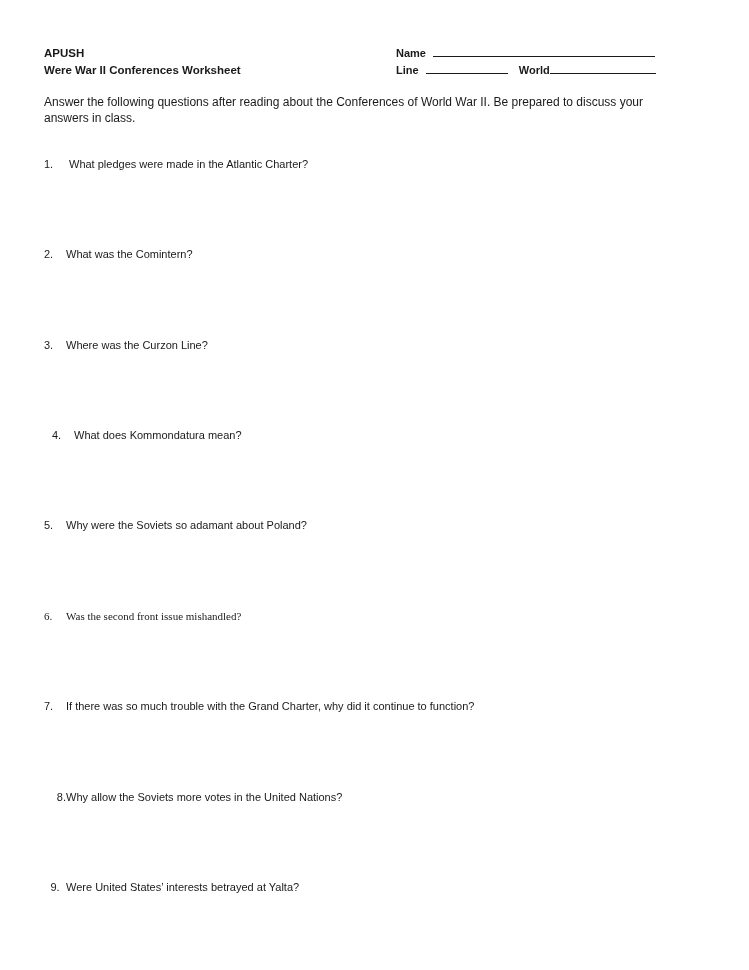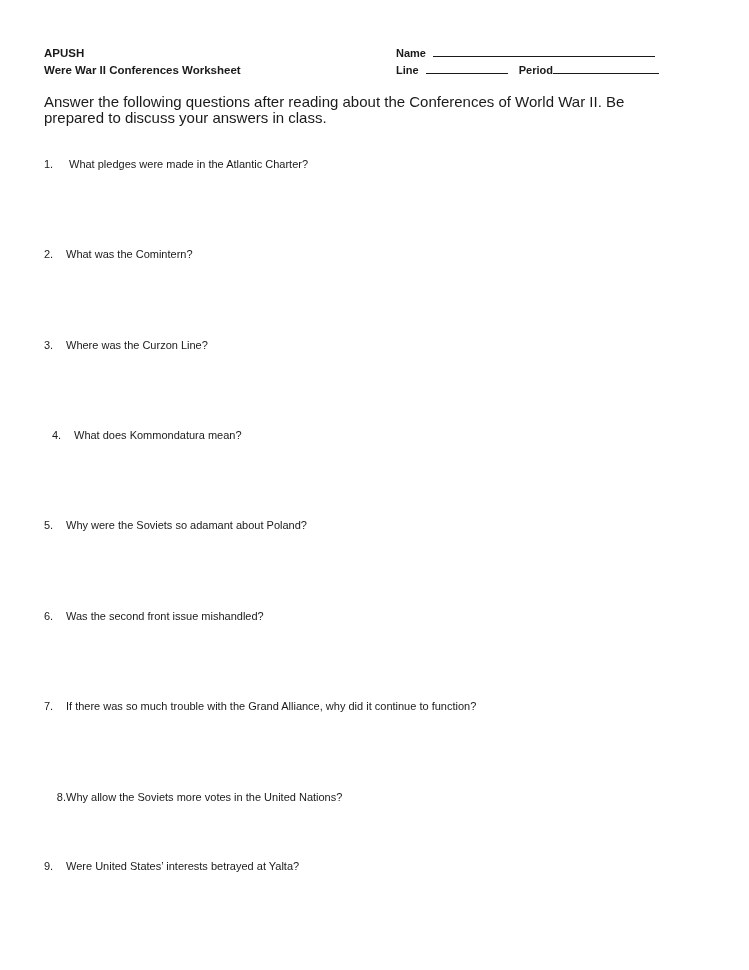--- a/index.html
+++ b/index.html
@@ -42,21 +42,21 @@
       display: inline-block;
       border-bottom: 1px solid #1a1a1a;
       height: 11px;
       vertical-align: baseline;
     }
     .instructions {
       position: absolute;
       left: 44px;
       top: 94px;
       width: 640px;
-      font-size: 15px;
+      font-size: 12px;
       line-height: 16px;
     }
     .question {
       position: absolute;
       left: 44px;
       font-size: 11px;
       line-height: 16px;
       white-space: nowrap;
     }
     .q-num {
@@ -84,21 +84,21 @@
   </div>
 
   <div class="hdr-right">
     <div class="hdr-line">
       <span>Name</span>
       <span class="blank" style="width:222px;margin-left:4px;"></span>
     </div>
     <div class="hdr-line">
       <span>Line</span>
       <span class="blank" style="width:82px;margin-left:4px;"></span>
-      <span style="margin-left:8px;">Period</span><span class="blank" style="width:106px;"></span>
+      <span style="margin-left:8px;">World</span><span class="blank" style="width:106px;"></span>
     </div>
   </div>
 
   <div class="instructions">Answer the following questions after reading about the Conferences of World War II. Be prepared to discuss your answers in class.</div>
 
   <div class="question" style="top:156px;">
     <span class="q-num" style="width:25px;">1.</span><span class="q-text">What pledges were made in the Atlantic Charter?</span>
   </div>
   <div class="answer-space" style="top:176px;"></div>
 
@@ -115,33 +115,33 @@
   <div class="question" style="top:427px;margin-left:8px;">
     <span class="q-num">4.</span><span class="q-text">What does Kommondatura mean?</span>
   </div>
   <div class="answer-space" style="top:447px;"></div>
 
   <div class="question" style="top:517px;">
     <span class="q-num">5.</span><span class="q-text">Why were the Soviets so adamant about Poland?</span>
   </div>
   <div class="answer-space" style="top:537px;"></div>
 
-  <div class="question" style="top:608px;">
+  <div class="question" style="top:608px;font-family:Liberation Serif, serif;">
     <span class="q-num">6.</span><span class="q-text">Was the second front issue mishandled?</span>
   </div>
   <div class="answer-space" style="top:628px;"></div>
 
   <div class="question" style="top:698px;">
-    <span class="q-num">7.</span><span class="q-text">If there was so much trouble with the Grand Alliance, why did it continue to function?</span>
+    <span class="q-num">7.</span><span class="q-text">If there was so much trouble with the Grand Charter, why did it continue to function?</span>
   </div>
   <div class="answer-space" style="top:718px;"></div>
 
   <div class="question" style="top:789px;text-align:right;">
     <span class="q-num">8.</span><span class="q-text">Why allow the Soviets more votes in the United Nations?</span>
   </div>
   <div class="answer-space" style="top:809px;"></div>
 
-  <div class="question" style="top:858px;">
+  <div class="question" style="top:879px;text-align:center;">
     <span class="q-num">9.</span><span class="q-text">Were United States’ interests betrayed at Yalta?</span>
   </div>
   <div class="answer-space" style="top:899px;height:60px;"></div>
 
 </div>
 
 </body></html>

